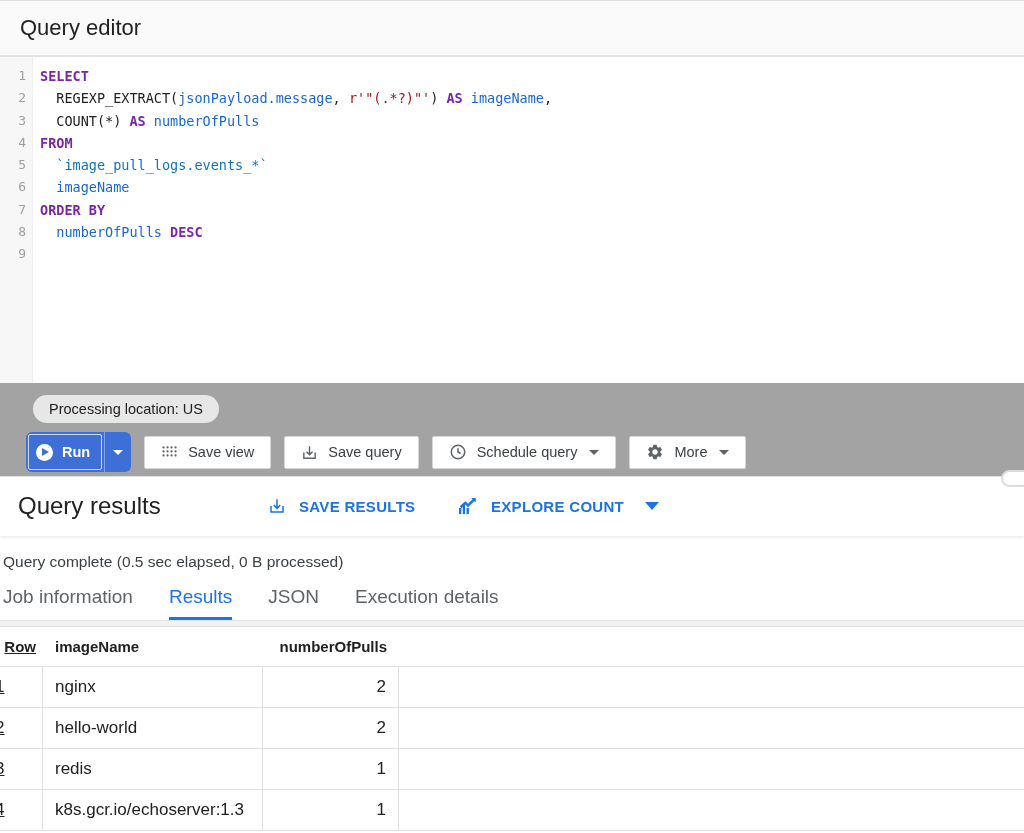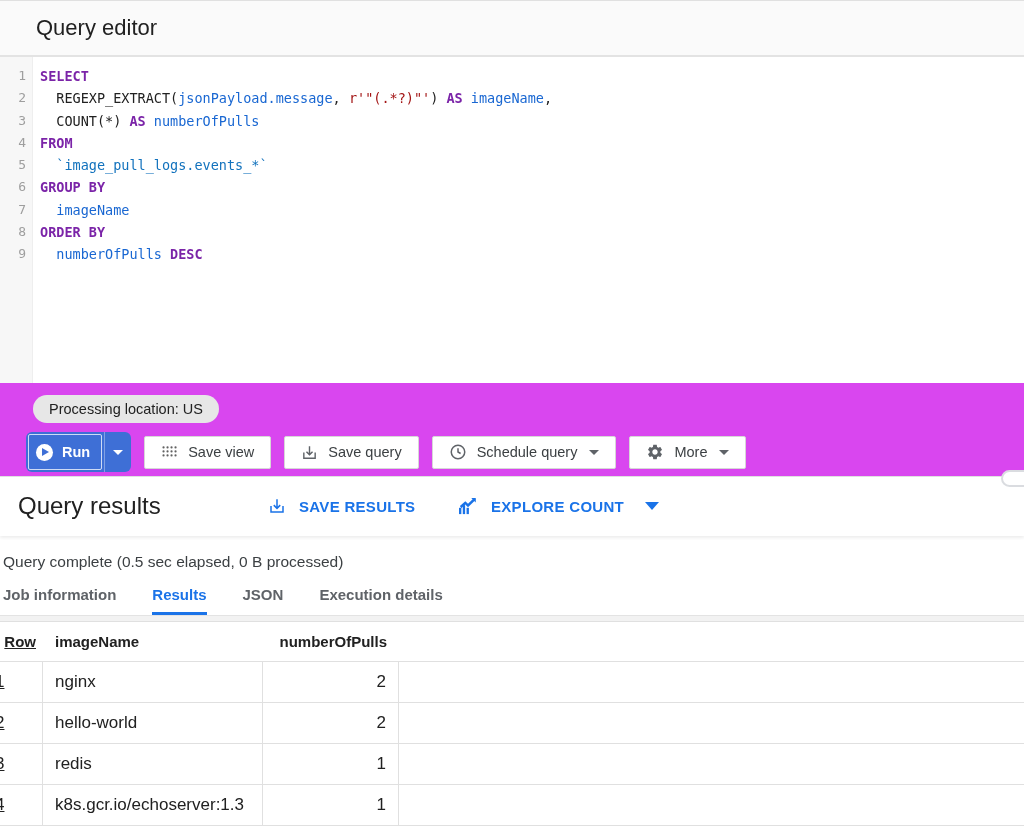--- a/index.html
+++ b/index.html
@@ -2,40 +2,40 @@
 <html style="--runblue: #3e6fd6; --link: #1a73e8; --kw: #7b24a8; --id: #1967d2; --tbl: #1272bd; --str: #a31515;"><head>
 <meta charset="utf-8">
 <style>
   * { margin:0; padding:0; box-sizing:border-box; }
   html,body { width:1024px; height:833px; background:#fff; overflow:hidden;
               font-family:"Liberation Sans","DejaVu Sans",sans-serif; color:#212121; }
   .page { position:relative; width:1024px; height:833px; border-top:1px solid #e0e0e0; }
 
   
   .editor-header { height:56px; background:#fafafa; border-bottom:2px solid #e3e3e3;
-                   display:flex; align-items:center; padding-left:36px; }
+                   display:flex; align-items:center; padding-left:20px; }
   .editor-title { font-size:22px; color:#212121; }
 
   
   .editor { display:flex; height:326px; background:#fff; }
   .gutter { width:33px; background:#f7f7f7; border-right:1px solid #eeeeee;
             padding-top:8px; text-align:right; }
   .gutter-num { font-family:"DejaVu Sans Mono",monospace; font-size:13px; color:#9e9e9e;
                 line-height:22.3px; padding-right:6px; }
   .code-area { flex:1; padding:8px 0 0 7px; cursor:text; }
   .code-line { font-family:"DejaVu Sans Mono",monospace; font-size:13.5px;
                line-height:22.3px; white-space:pre; }
   .tok-kw  { color:var(--kw,#7b24a8); font-weight:bold; }
   .tok-id  { color:var(--id,#1967d2); }
   .tok-tbl { color:var(--tbl,#1272bd); }
   .tok-str { color:var(--str,#a31515); }
   .tok-pl  { color:#212121; }
 
   
-  .toolbar-band { height:93px; background:#d946ef; }
+  .toolbar-band { height:93px; background:#a3a3a3; }
   .loc-pill { display:inline-flex; align-items:center; height:28px; margin:12px 0 0 33px;
               padding:0 16px; background:#e7e7e7; border-radius:14px; font-size:14.5px; color:#212121; }
   .btn-row { display:flex; align-items:center; gap:13px; margin:9px 0 0 26px; }
   .btn { display:inline-flex; align-items:center; height:33px; background:#fff;
          border:1px solid #d7d7d7; border-radius:2px; padding:0 16px; font-size:14.5px;
          color:#3c4043; cursor:pointer; white-space:nowrap; }
   .btn .icon { margin-right:10px; display:inline-flex; }
   .caret { width:0; height:0; border-left:5px solid transparent; border-right:5px solid transparent;
            border-top:5px solid #5f6368; margin-left:12px; }
   .run-btn { display:inline-flex; height:40px; border-radius:6px; overflow:hidden;
@@ -64,21 +64,21 @@
                  color:var(--link,#1a73e8); font-size:15px; font-weight:bold;
                  letter-spacing:.3px; cursor:pointer; }
   .link-save { left:268px; }
   .link-explore { left:458px; }
   .blue-caret { width:0; height:0; border-left:7px solid transparent; border-right:7px solid transparent;
                 border-top:8px solid var(--link,#1a73e8); margin-left:8px; }
 
   
   .status-line { padding:17px 0 0 3px; font-size:15.5px; color:#3c4043; }
   .tabs { display:flex; padding-left:3px; margin-top:15px; }
-  .tab { font-size:15px; font-weight:700; color:#5f6368; margin-right:36px;
+  .tab { font-size:19px; font-weight:400; color:#5f6368; margin-right:36px;
          padding-bottom:9px; cursor:pointer; border-bottom:3px solid transparent; }
   .tab.active { color:var(--link,#1a73e8); border-bottom-color:var(--link,#1a73e8); }
   .tab-divider { height:7px; background:#f2f2f2; border-top:1px solid #e3e3e3; border-bottom:1px solid #e0e0e0; }
 
   
   .rtable { width:1024px; }
   .thead { display:flex; height:40px; align-items:center; border-bottom:1px solid #e0e0e0;
            font-weight:bold; font-size:15px; }
   .trow { display:flex; height:41px; align-items:center; border-bottom:1px solid #e0e0e0;
           font-size:17px; }
@@ -114,21 +114,20 @@
         <div class="gutter-num">7</div>
         <div class="gutter-num">8</div>
         <div class="gutter-num">9</div>
       </div>
     <div class="code-area">
         <div class="code-line"><span class="tok-kw">SELECT</span></div>
         <div class="code-line"><span class="tok-pl">  REGEXP_EXTRACT(</span><span class="tok-id">jsonPayload.message</span><span class="tok-pl">, </span><span class="tok-str">r'"(.*?)"'</span><span class="tok-pl">) </span><span class="tok-kw">AS</span><span class="tok-pl"> </span><span class="tok-id">imageName</span><span class="tok-pl">,</span></div>
         <div class="code-line"><span class="tok-pl">  COUNT(*) </span><span class="tok-kw">AS</span><span class="tok-pl"> </span><span class="tok-id">numberOfPulls</span></div>
         <div class="code-line"><span class="tok-kw">FROM</span></div>
         <div class="code-line"><span class="tok-tbl">  `image_pull_logs.events_*`</span></div>
-        <div class="code-line"><span class="tok-kw">GROUP BY</span></div>
         <div class="code-line"><span class="tok-id">  imageName</span></div>
         <div class="code-line"><span class="tok-kw">ORDER BY</span></div>
         <div class="code-line"><span class="tok-id">  numberOfPulls </span><span class="tok-kw">DESC</span></div>
       </div>
   </div>
 
   <div class="toolbar-band">
     <div class="loc-pill">Processing location: US</div>
     <div class="btn-row">
       <div class="run-btn">

